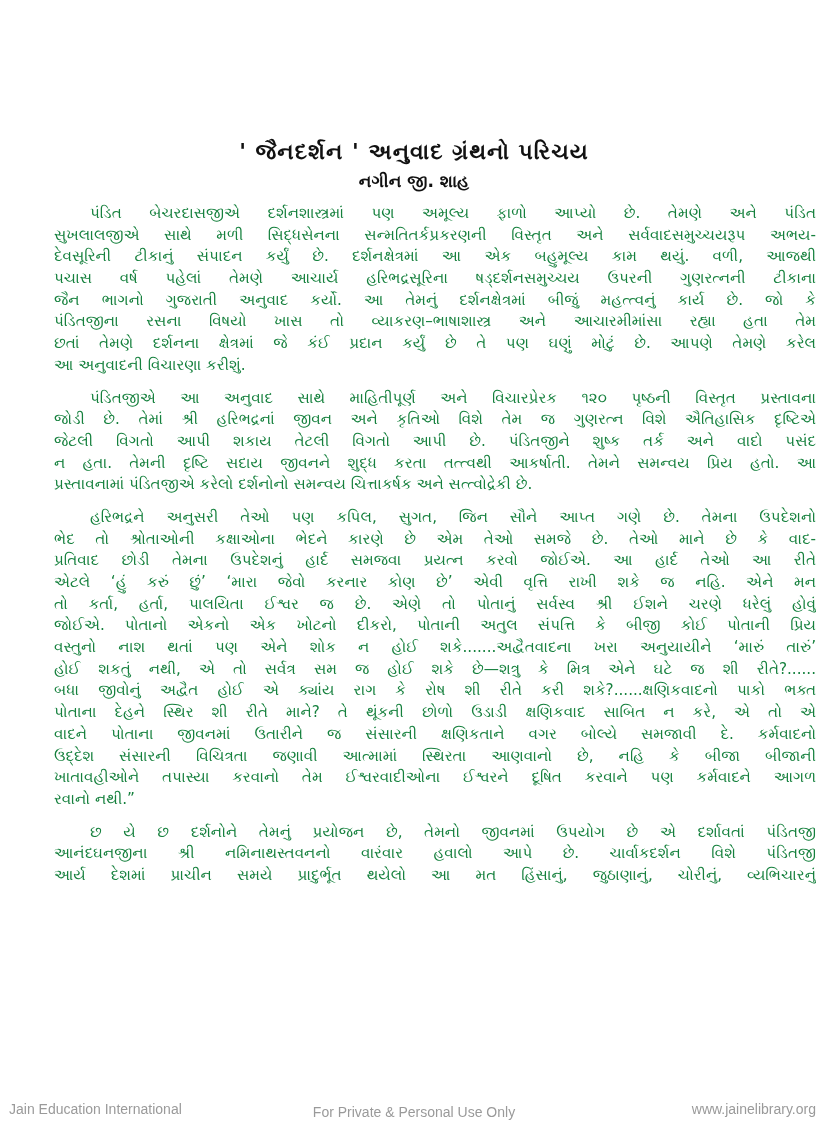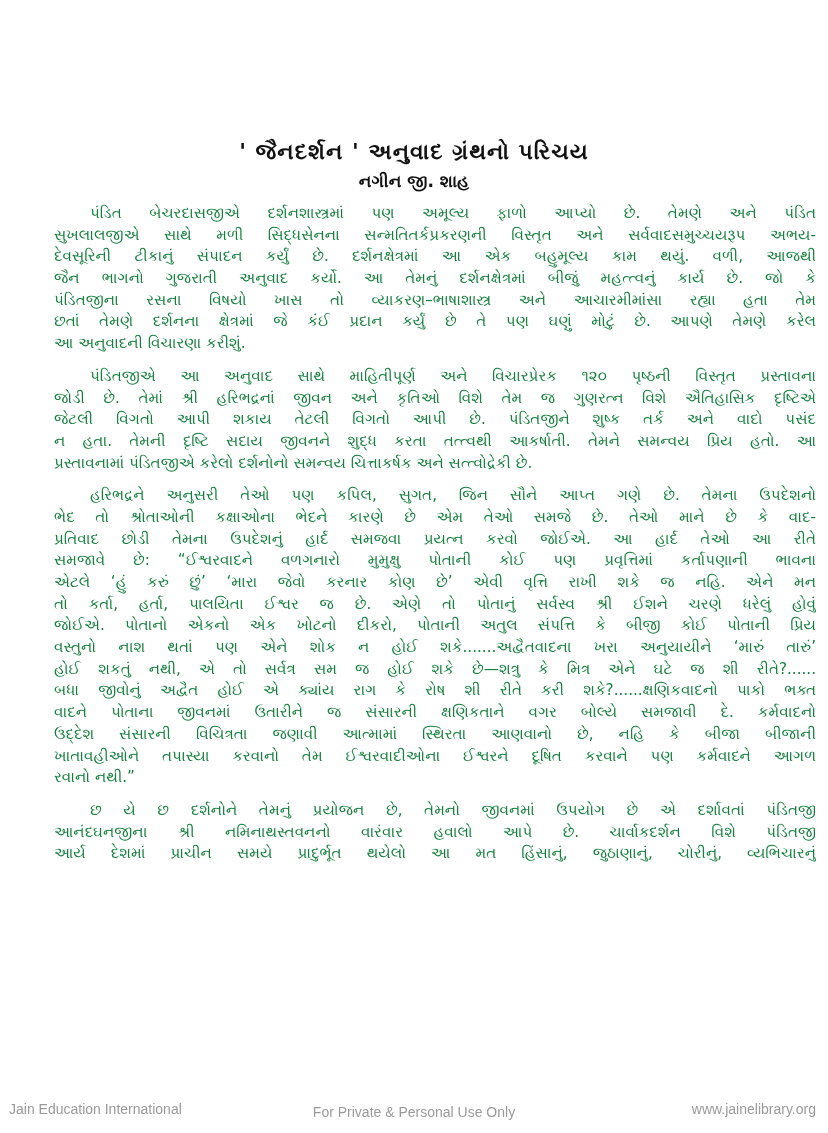--- a/index.html
+++ b/index.html
@@ -40,45 +40,46 @@
 <div class="page">
   <div class="title">' જૈનદર્શન '  અનુવાદ ગ્રંથનો પરિચય</div>
   <div class="author">નગીન જી. શાહ</div>
 
   <div class="body">
 
     <div class="para">
       <div class="line indent">પંડિત બેચરદાસજીએ દર્શનશાસ્ત્રમાં પણ અમૂલ્ય ફાળો આપ્યો છે. તેમણે અને પંડિત</div>
       <div class="line">સુખલાલજીએ સાથે મળી સિદ્ધસેનના સન્મતિતર્કપ્રકરણની વિસ્તૃત અને સર્વવાદસમુચ્ચયરૂપ અભય-</div>
       <div class="line">દેવસૂરિની ટીકાનું સંપાદન કર્યું છે. દર્શનક્ષેત્રમાં આ એક બહુમૂલ્ય કામ થયું. વળી, આજથી</div>
+      <div class="line">પચાસ વર્ષ પહેલાં તેમણે આચાર્ય હરિભદ્રસૂરિના ષડ્દર્શનસમુચ્ચય ઉપરની ગુણરત્નની ટીકાના</div>
       <div class="line">જૈન ભાગનો ગુજરાતી અનુવાદ કર્યો. આ તેમનું દર્શનક્ષેત્રમાં બીજું મહત્ત્વનું કાર્ય છે. જો કે</div>
       <div class="line">પંડિતજીના રસના વિષયો ખાસ તો વ્યાકરણ–ભાષાશાસ્ત્ર અને આચારમીમાંસા રહ્યા હતા તેમ</div>
       <div class="line">છતાં તેમણે દર્શનના ક્ષેત્રમાં જે કંઈ પ્રદાન કર્યું છે તે પણ ઘણું મોટું છે. આપણે તેમણે કરેલ</div>
       <div class="line last">આ અનુવાદની વિચારણા કરીશું.</div>
     </div>
 
     <div class="para">
       <div class="line indent">પંડિતજીએ આ અનુવાદ સાથે માહિતીપૂર્ણ અને વિચારપ્રેરક ૧૨૦ પૃષ્ઠની વિસ્તૃત પ્રસ્તાવના</div>
       <div class="line">જોડી છે. તેમાં શ્રી હરિભદ્રનાં જીવન અને કૃતિઓ વિશે તેમ જ ગુણરત્ન વિશે ઐતિહાસિક દૃષ્ટિએ</div>
       <div class="line">જેટલી વિગતો આપી શકાય તેટલી વિગતો આપી છે. પંડિતજીને શુષ્ક તર્ક અને વાદો પસંદ</div>
       <div class="line">ન હતા. તેમની દૃષ્ટિ સદાય જીવનને શુદ્ધ કરતા તત્ત્વથી આકર્ષાતી. તેમને સમન્વય પ્રિય હતો. આ</div>
       <div class="line last">પ્રસ્તાવનામાં પંડિતજીએ કરેલો દર્શનોનો સમન્વય ચિત્તાકર્ષક અને સત્ત્વોદ્રેકી છે.</div>
     </div>
 
     <div class="para">
       <div class="line indent">હરિભદ્રને અનુસરી તેઓ પણ કપિલ, સુગત, જિન સૌને આપ્ત ગણે છે. તેમના ઉપદેશનો</div>
       <div class="line">ભેદ તો શ્રોતાઓની કક્ષાઓના ભેદને કારણે છે એમ તેઓ સમજે છે. તેઓ માને છે કે વાદ-</div>
       <div class="line">પ્રતિવાદ છોડી તેમના ઉપદેશનું હાર્દ સમજવા પ્રયત્ન કરવો જોઈએ. આ હાર્દ તેઓ આ રીતે</div>
-      <div class="line">સમજાવે છે: “ઈશ્વરવાદને વળગનારો મુમુક્ષુ પોતાની કોઈ પણ પ્રવૃત્તિમાં કર્તાપણાની ભાવના</div>
       <div class="line">એટલે ‘હું કરું છું’ ‘મારા જેવો કરનાર કોણ છે’ એવી વૃત્તિ રાખી શકે જ નહિ. એને મન</div>
       <div class="line">તો કર્તા, હર્તા, પાલયિતા ઈશ્વર જ છે. એણે તો પોતાનું સર્વસ્વ શ્રી ઈશને ચરણે ધરેલું હોવું</div>
       <div class="line">જોઈએ. પોતાનો એકનો એક ખોટનો દીકરો, પોતાની અતુલ સંપત્તિ કે બીજી કોઈ પોતાની પ્રિય</div>
       <div class="line">વસ્તુનો નાશ થતાં પણ એને શોક ન હોઈ શકે.......અદ્વૈતવાદના ખરા અનુયાયીને ‘મારું તારું’</div>
       <div class="line">હોઈ શકતું નથી, એ તો સર્વત્ર સમ જ હોઈ શકે છે—શત્રુ કે મિત્ર એને ઘટે જ શી રીતે?......</div>
       <div class="line">બધા જીવોનું અદ્વૈત હોઈ એ ક્યાંય રાગ કે રોષ શી રીતે કરી શકે?......ક્ષણિકવાદનો પાકો ભક્ત</div>
+      <div class="line">પોતાના દેહને સ્થિર શી રીતે માને? તે થૂંકની છોળો ઉડાડી ક્ષણિકવાદ સાબિત ન કરે, એ તો એ</div>
       <div class="line">વાદને પોતાના જીવનમાં ઉતારીને જ સંસારની ક્ષણિકતાને વગર બોલ્યે સમજાવી દે. કર્મવાદનો</div>
       <div class="line">ઉદ્દેશ સંસારની વિચિત્રતા જણાવી આત્મામાં સ્થિરતા આણવાનો છે, નહિ કે બીજા બીજાની</div>
       <div class="line">ખાતાવહીઓને તપાસ્યા કરવાનો તેમ ઈશ્વરવાદીઓના ઈશ્વરને દૂષિત કરવાને પણ કર્મવાદને આગળ</div>
       <div class="line last">રવાનો નથી.”</div>
     </div>
 
     <div class="para">
       <div class="line indent">છ યે છ દર્શનોને તેમનું પ્રયોજન છે, તેમનો જીવનમાં ઉપયોગ છે એ દર્શાવતાં પંડિતજી</div>
       <div class="line">આનંદઘનજીના શ્રી નમિનાથસ્તવનનો વારંવાર હવાલો આપે છે. ચાર્વાકદર્શન વિશે પંડિતજી</div>
       <div class="line">આર્ય દેશમાં પ્રાચીન સમયે પ્રાદુર્ભૂત થયેલો આ મત હિંસાનું, જુઠાણાનું, ચોરીનું, વ્યભિચારનું</div>

